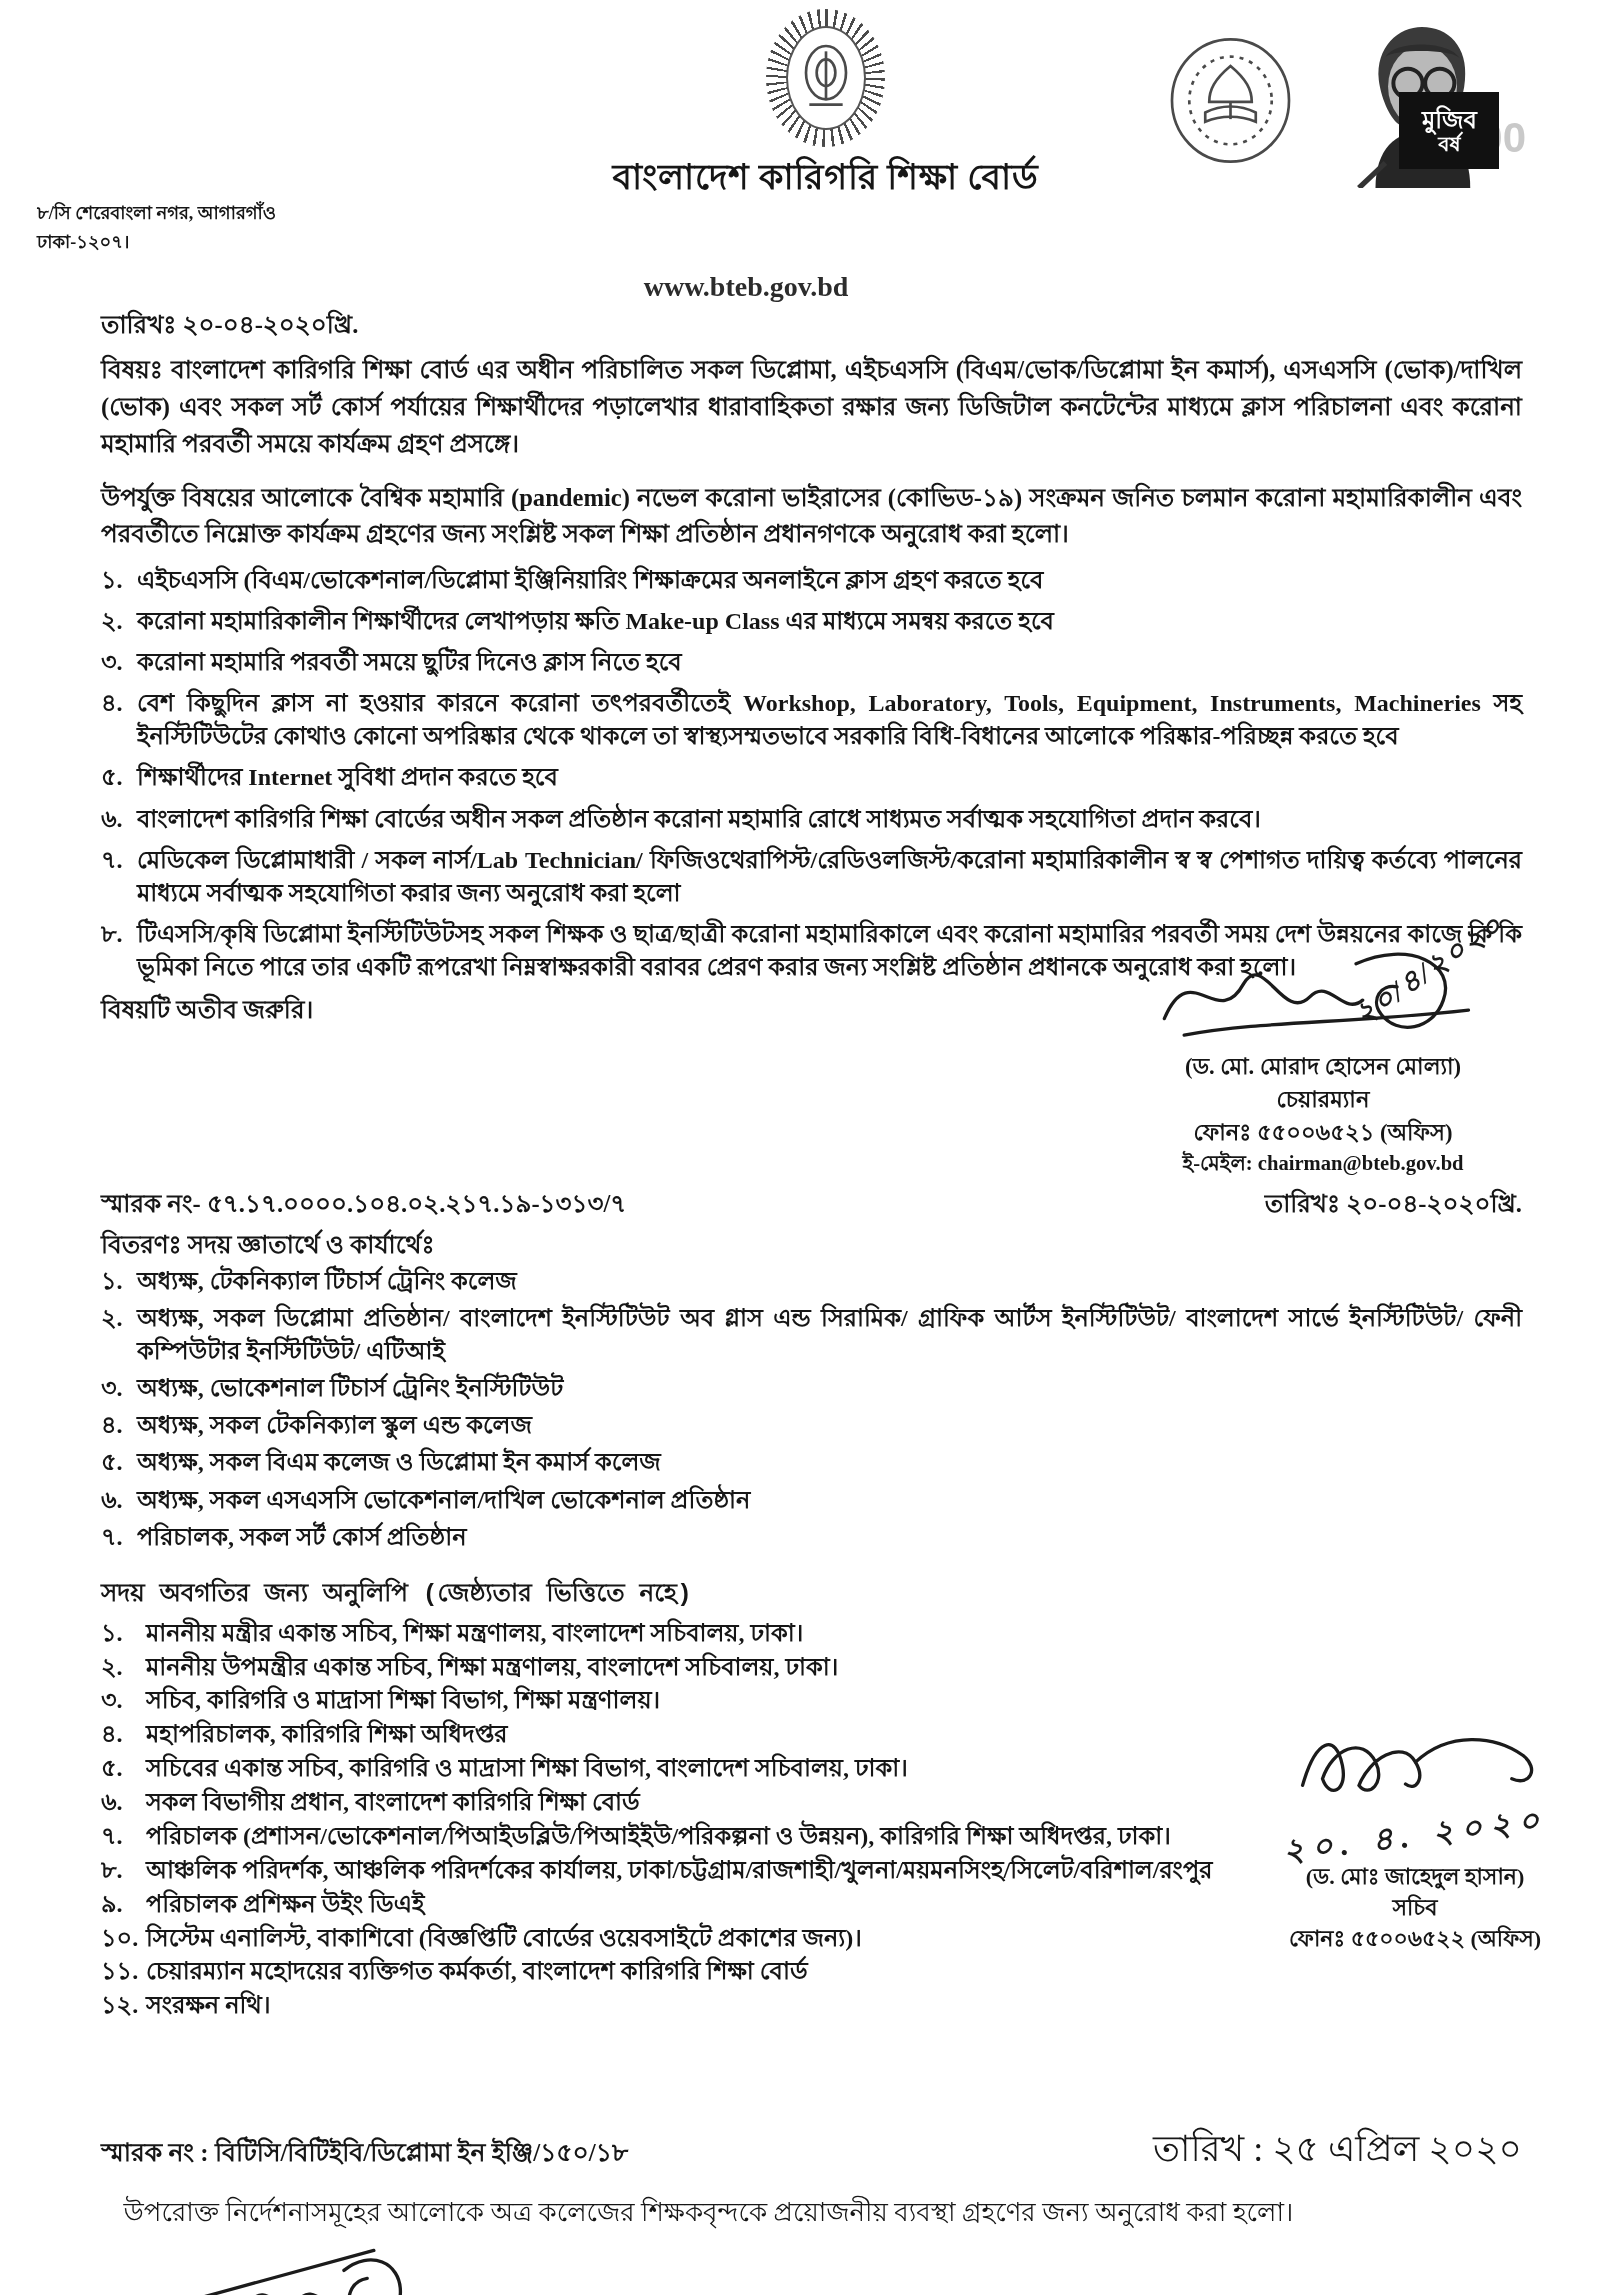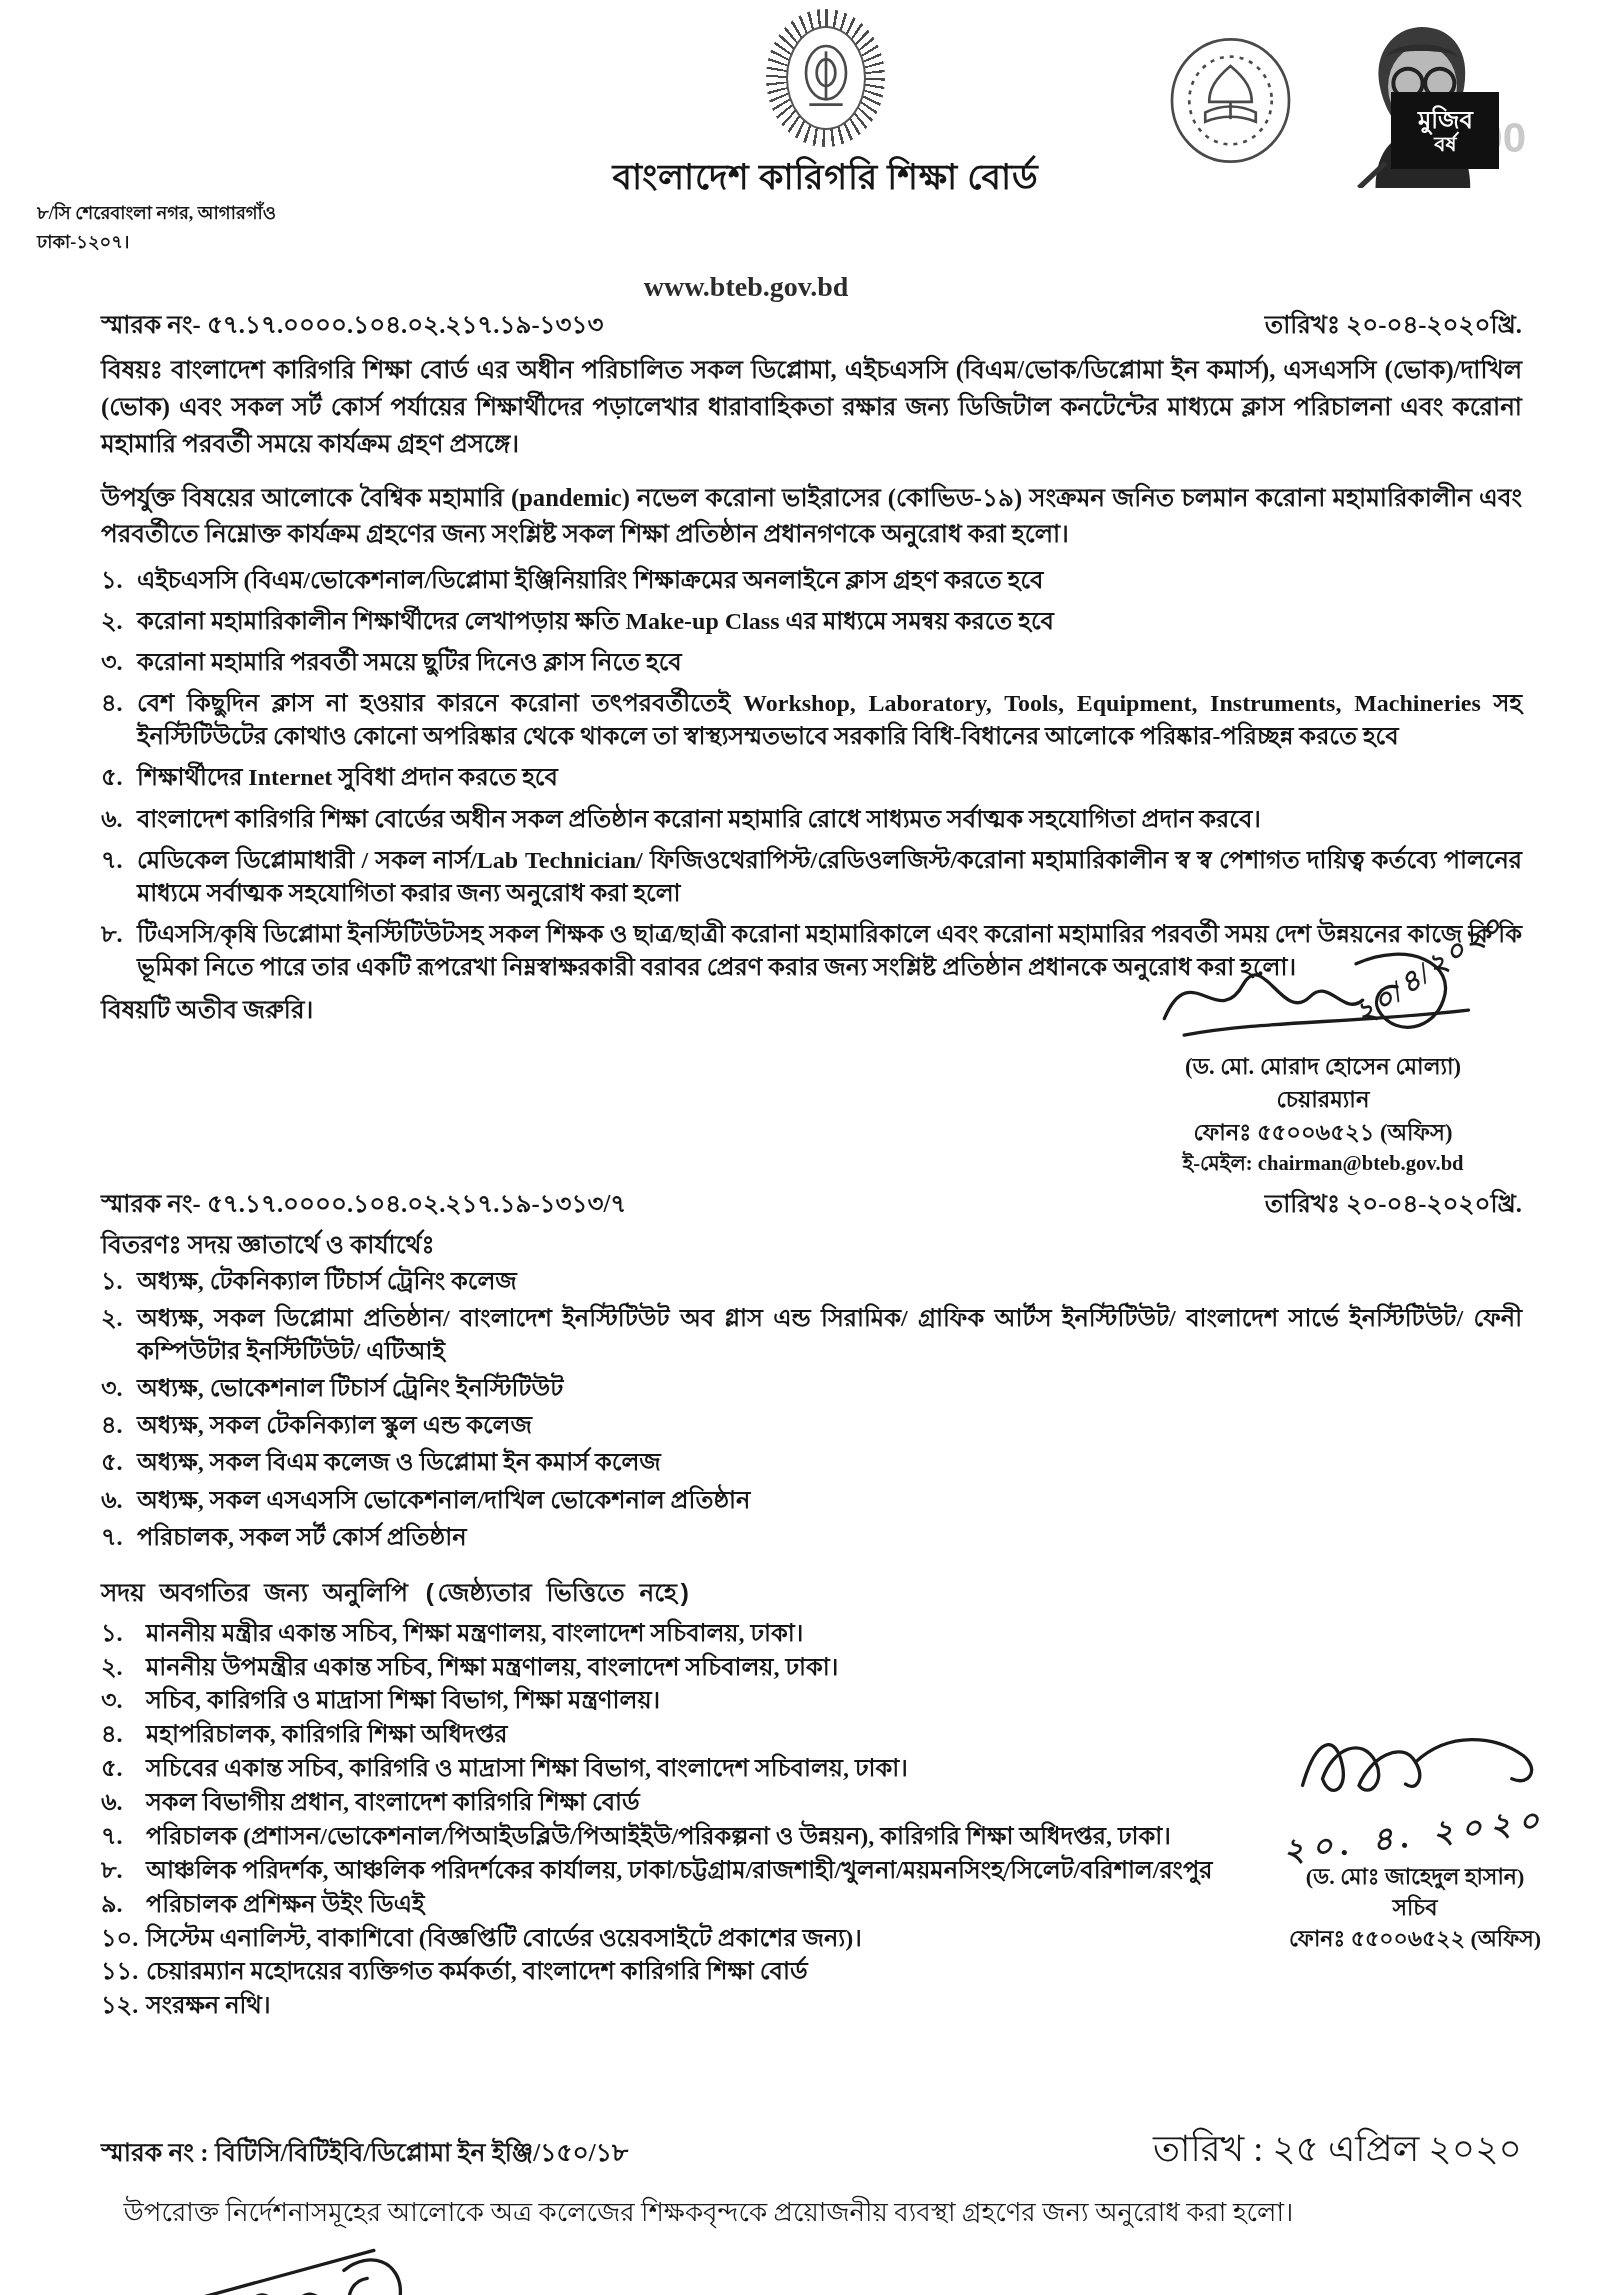--- a/index.html
+++ b/index.html
@@ -22,21 +22,21 @@
   .org-name { position:absolute; top:150px; left:0; width:1614px; padding-left:37px;
     text-align:center; font-size:35px; font-weight:bold; letter-spacing:0.7px; }
   .addr { position:absolute; left:0; width:1614px; padding-left:37px; text-align:left;
     font-size:18px; font-weight:bold; }
   .addr1 { top:199px; }
   .addr2 { top:228px; }
   .website { position:absolute; top:271px; left:0; width:1455px; padding-left:37px;
     text-align:center; font-size:28px; font-weight:bold; color:#2c2c2c; }
   .round-logo { position:absolute; left:1168px; top:38px; width:125px; height:125px; }
   .mujib { position:absolute; left:1339px; top:17px; width:179px; height:171px; }
-  .mujib-box { position:absolute; right:18.6px; bottom:18.6px; width:108px; height:77px;
+  .mujib-box { position:absolute; right:18.6px; bottom:18.6px; width:100px; height:77px;
     background:#111; color:#fff; display:flex; flex-direction:column;
     align-items:center; justify-content:center; line-height:1.1; }
   .mujib-box .w1 { font-size:24px; font-weight:bold; }
   .mujib-box .w2 { font-size:20px; font-weight:bold; }
   .mujib-num { position:absolute; right:-8px; bottom:26.5px; font-size:42px; font-weight:bold;
     color:#c9c9c9; font-family:"Liberation Sans",sans-serif; }
   
   .flow { position:absolute; top:307px; left:101px; width:1421px;
     font-size:24.6px; font-weight:bold; line-height:1.5; }
   .memo-row { display:flex; justify-content:space-between; align-items:baseline; }
@@ -126,21 +126,20 @@
     <div class="mujib-num">100</div>
     <div class="mujib-box">
       <span class="w1">মুজিব</span>
       <span class="w2">বর্ষ</span>
     </div>
   </div>
 
   <div class="flow">
 
     <div class="memo-row">
-      <span>স্মারক নং- ৫৭.১৭.০০০০.১০৪.০২.২১৭.১৯-১৩১৩</span>
       <span>তারিখঃ ২০-০৪-২০২০খ্রি.</span>
     </div>
 
     <p class="para subject"><span>বিষয়ঃ</span> <span>বাংলাদেশ কারিগরি শিক্ষা বোর্ড এর অধীন পরিচালিত সকল ডিপ্লোমা, এইচএসসি (বিএম/ভোক/ডিপ্লোমা ইন কমার্স), এসএসসি (ভোক)/দাখিল (ভোক) এবং সকল সর্ট কোর্স পর্যায়ের শিক্ষার্থীদের পড়ালেখার ধারাবাহিকতা রক্ষার জন্য ডিজিটাল কনটেন্টের মাধ্যমে ক্লাস পরিচালনা এবং করোনা মহামারি পরবর্তী সময়ে কার্যক্রম গ্রহণ প্রসঙ্গে।</span></p>
 
     <p class="para intro">উপর্যুক্ত বিষয়ের আলোকে বৈশ্বিক মহামারি (pandemic) নভেল করোনা ভাইরাসের (কোভিড-১৯) সংক্রমন জনিত চলমান করোনা মহামারিকালীন এবং পরবর্তীতে নিম্নোক্ত কার্যক্রম গ্রহণের জন্য সংশ্লিষ্ট সকল শিক্ষা প্রতিষ্ঠান প্রধানগণকে অনুরোধ করা হলো।</p>
 
     <div class="list directives">
 
         <div class="li">

